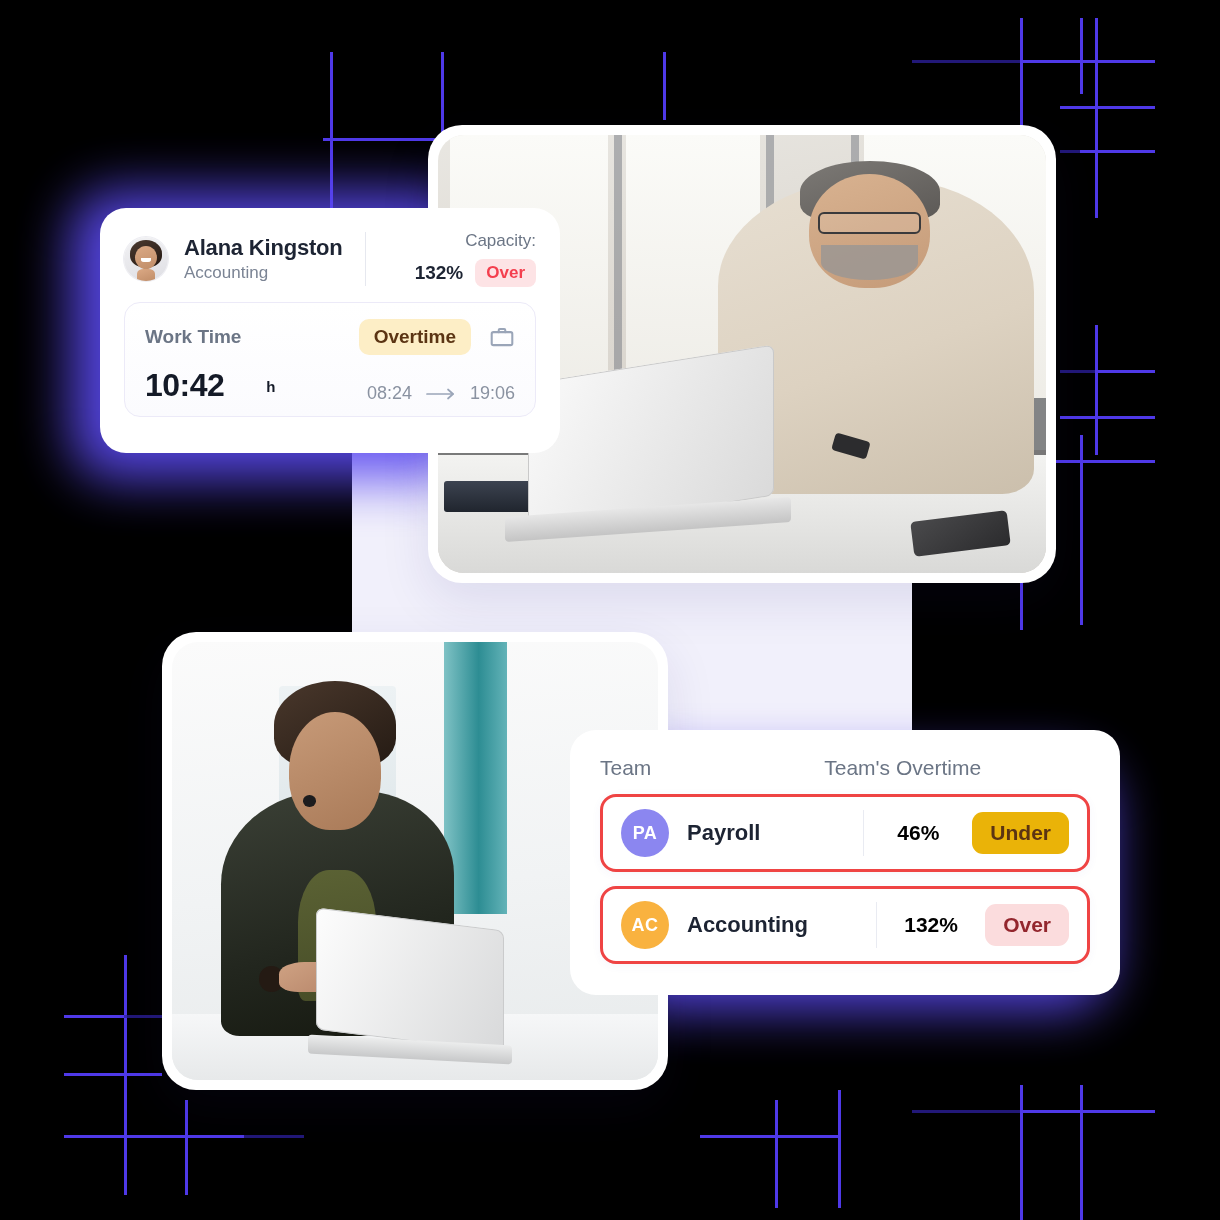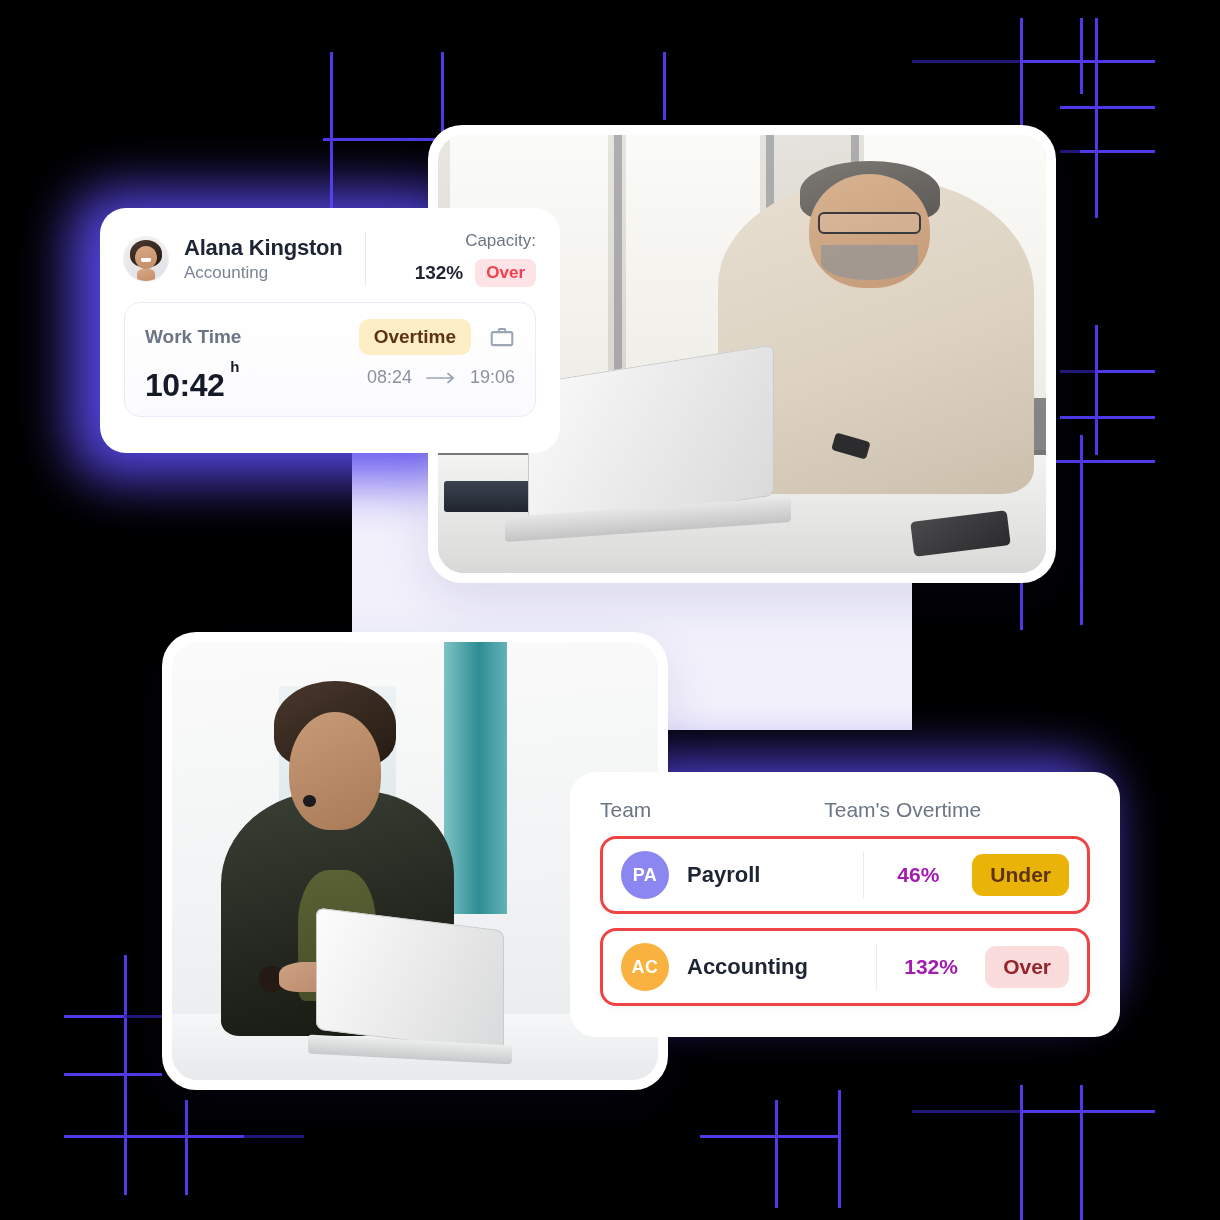--- a/index.html
+++ b/index.html
@@ -246,46 +246,46 @@
   .worktime {
     margin-top: 12px; height: 115px;
     border: 1px solid #eceaf8; border-radius: 16px;
     background: linear-gradient(180deg,#ffffff,#fbfbfe);
     padding: 16px 20px;
   }
   .wt-top { display:flex; align-items:center; }
   .wt-label { font-size:19px; color:#6b7585; font-weight:700; flex:1; }
   .badge-overtime { background:#fdeec6; color:#5b3413; font-size:19px; padding: 7px 15px; border-radius:10px; font-weight:700; }
   .bag-icon { margin-left: 18px; display:flex; }
-  .wt-bot { display:flex; align-items:flex-start; margin-top: 12px; }
+  .wt-bot { display:flex; align-items:flex-end; margin-top: 12px; gap: 36px; }
   .wt-hours { font-size: 32px; font-weight: 800; color:#141a27; letter-spacing:-.5px; }
   .wt-h { font-size: 15px; font-weight:700; color:#141a27; margin-left:6px; position:relative; top:-9px; }
   .wt-range { flex:1; display:flex; align-items:center; justify-content:flex-end; gap:14px; font-size:18px; color:#8a92a1; }
   .arrow-ico { display:flex; }
 
   
-  #team-card { left: 570px; top: 772px; width: 550px; height: 265px; padding: 26px 30px 22px; }
+  #team-card { left: 570px; top: 730px; width: 550px; height: 265px; padding: 26px 30px 22px; }
   .team-head { display:flex; align-items:center; }
   .th-team { font-size:21px; color:#6b7585; font-weight:500; }
   .th-cap  { flex:1; text-align:center; font-size:21px; color:#6b7585; font-weight:500; padding-left:64px;}
   .team-row {
     margin-top: 14px; height: 78px;
     background:#fff; border:3px solid #ef4444; border-radius:16px;
     display:flex; align-items:center; padding: 0 18px;
     box-shadow: 0 2px 10px rgba(80,70,170,.05);
   }
   .t-avatar {
     width:48px; height:48px; border-radius:50%;
     display:flex; align-items:center; justify-content:center;
     color:#fff; font-size:18px; font-weight:700; letter-spacing:.5px;
     flex: 0 0 48px;
   }
   .t-name { margin-left:18px; font-size:22px; font-weight:700; color:#1d2433; }
   .t-sep { width:1px; height:46px; background:#e9ebf2; margin-left:auto; }
-  .t-pct { width:108px; text-align:center; font-size:21px; font-weight:700; color:#a21caf; }
+  .t-pct { width:108px; text-align:center; font-size:21px; font-weight:700; color:#000000; }
   .badge-under { background:#eab308; color:#5b3413; font-size:21px; padding:9px 18px; border-radius:11px; font-weight:700; }
   .badge-over  { background:#fbdcdd; color:#93262d; font-size:21px; padding:9px 18px; border-radius:11px; font-weight:700; }
 </style>
 </head>
 <body>
 
 <div id="stage">
 
   <div>
 

